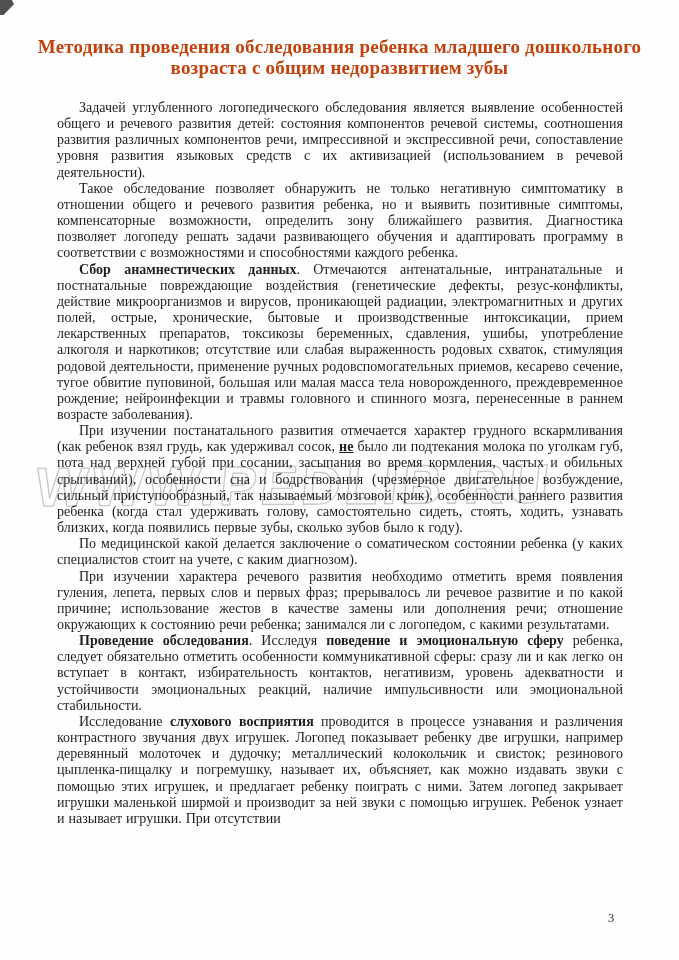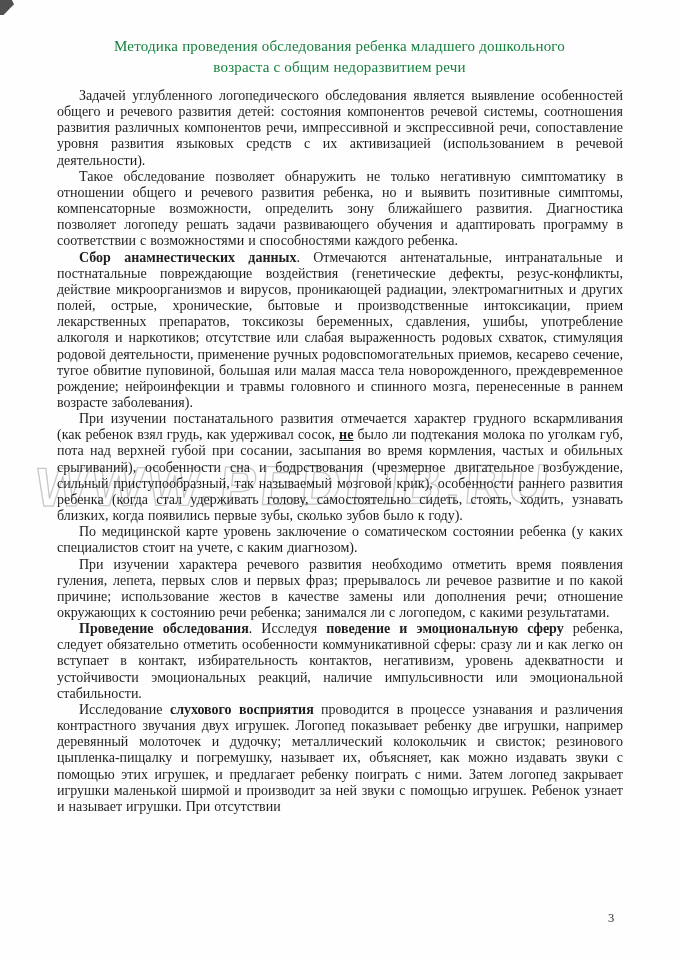--- a/index.html
+++ b/index.html
@@ -15,41 +15,41 @@
   .corner-mark{
     position:absolute;top:0;left:0;
     width:14px;height:15px;
     background:#383838;
     clip-path:polygon(0 0,85% 0,100% 28%,25% 100%,0 100%);
     opacity:.88;
   }
   .title{
     position:absolute;top:36px;left:0;width:100%;
     text-align:center;
-    font-weight:400;
-    font-size:15px;line-height:21px;
-    color:#15803d;
+    font-weight:700;
+    font-size:19px;line-height:21px;
+    color:#c2410c;
     letter-spacing:.2px;
     z-index:3;
   }
   .watermark{
     position:absolute;top:450px;left:36px;width:620px;height:72px;
     z-index:1;
     font-family:"Liberation Sans","DejaVu Sans",sans-serif;
     font-weight:700;
     font-size:55px;line-height:70px;
     letter-spacing:4px;
     white-space:nowrap;
     color:rgba(0,0,0,0);
     -webkit-text-stroke:1.3px rgba(155,155,155,.55);
     transform:skewX(-6deg) rotate(-.4deg);
     user-select:none;
   }
   .text-block{
-    position:absolute;top:88px;left:57px;width:566px;
+    position:absolute;top:100px;left:57px;width:566px;
     z-index:2;
     font-size:14px;line-height:16.15px;
     text-align:justify;
     word-spacing:.5px;
   }
   .text-block p{
     margin:0;
     text-indent:22px;
   }
   .b{font-weight:700;}
@@ -63,31 +63,31 @@
 </style>
 </head>
 <body>
 
 <div class="page">
 
   <div class="corner-mark"></div>
 
   <div class="title">
     <div>Методика проведения обследования ребенка младшего дошкольного</div>
-    <div>возраста с общим недоразвитием речи</div>
+    <div>возраста с общим недоразвитием зубы</div>
   </div>
 
   <div class="watermark">WWW.PEDLIB.RU</div>
 
   <div class="text-block">
       <p><span>Задачей углубленного логопедического обследования является выявление особенностей общего и речевого развития детей: состояния компонентов речевой системы, соотношения развития различных компонентов речи, импрессивной и экспрессивной речи, сопоставление уровня развития языковых средств с их активизацией (использованием в речевой деятельности).</span></p>
       <p><span>Такое обследование позволяет обнаружить не только негативную симптоматику в отношении общего и речевого развития ребенка, но и выявить позитивные симптомы, компенсаторные возможности, определить зону ближайшего развития. Диагностика позволяет логопеду решать задачи развивающего обучения и адаптировать программу в соответствии с возможностями и способностями каждого ребенка.</span></p>
       <p><span class="b">Сбор анамнестических данных</span><span>. Отмечаются антенатальные, интранатальные и постнатальные повреждающие воздействия (генетические дефекты, резус-конфликты, действие микроорганизмов и вирусов, проникающей радиации, электромагнитных и других полей, острые, хронические, бытовые и производственные интоксикации, прием лекарственных препаратов, токсикозы беременных, сдавления, ушибы, употребление алкоголя и наркотиков; отсутствие или слабая выраженность родовых схваток, стимуляция родовой деятельности, применение ручных родовспомогательных приемов, кесарево сечение, тугое обвитие пуповиной, большая или малая масса тела новорожденного, преждевременное рождение; нейроинфекции и травмы головного и спинного мозга, перенесенные в раннем возрасте заболевания).</span></p>
       <p><span>При изучении постанатального развития отмечается характер грудного вскармливания (как ребенок взял грудь, как удерживал сосок, </span><span class="u">не</span><span> было ли подтекания молока по уголкам губ, пота над верхней губой при сосании, засыпания во время кормления, частых и обильных срыгиваний), особенности сна и бодрствования (чрезмерное двигательное возбуждение, сильный приступообразный, так называемый мозговой крик), особенности раннего развития ребенка (когда стал удерживать голову, самостоятельно сидеть, стоять, ходить, узнавать близких, когда появились первые зубы, сколько зубов было к году).</span></p>
-      <p><span>По медицинской карте уровень заключение о соматическом состоянии ребенка (у каких специалистов стоит на учете, с каким диагнозом).</span></p>
+      <p><span>По медицинской какой делается заключение о соматическом состоянии ребенка (у каких специалистов стоит на учете, с каким диагнозом).</span></p>
       <p><span>При изучении характера речевого развития необходимо отметить время появления гуления, лепета, первых слов и первых фраз; прерывалось ли речевое развитие и по какой причине; использование жестов в качестве замены или дополнения речи; отношение окружающих к состоянию речи ребенка; занимался ли с логопедом, с какими результатами.</span></p>
       <p><span class="b">Проведение обследования</span><span>. Исследуя </span><span class="bi">поведение и эмоциональную сферу</span><span> ребенка, следует обязательно отметить особенности коммуникативной сферы: сразу ли и как легко он вступает в контакт, избирательность контактов, негативизм, уровень адекватности и устойчивости эмоциональных реакций, наличие импульсивности или эмоциональной стабильности.</span></p>
       <p><span>Исследование </span><span class="bi">слухового восприятия</span><span> проводится в процессе узнавания и различения контрастного звучания двух игрушек. Логопед показывает ребенку две игрушки, например деревянный молоточек и дудочку; металлический колокольчик и свисток; резинового цыпленка-пищалку и погремушку, называет их, объясняет, как можно издавать звуки с помощью этих игрушек, и предлагает ребенку поиграть с ними. Затем логопед закрывает игрушки маленькой ширмой и производит за ней звуки с помощью игрушек. Ребенок узнает и называет игрушки. При отсутствии</span></p>
     </div>
 
   <div class="page-number">3</div>
 
 </div>
 
 </body></html>

